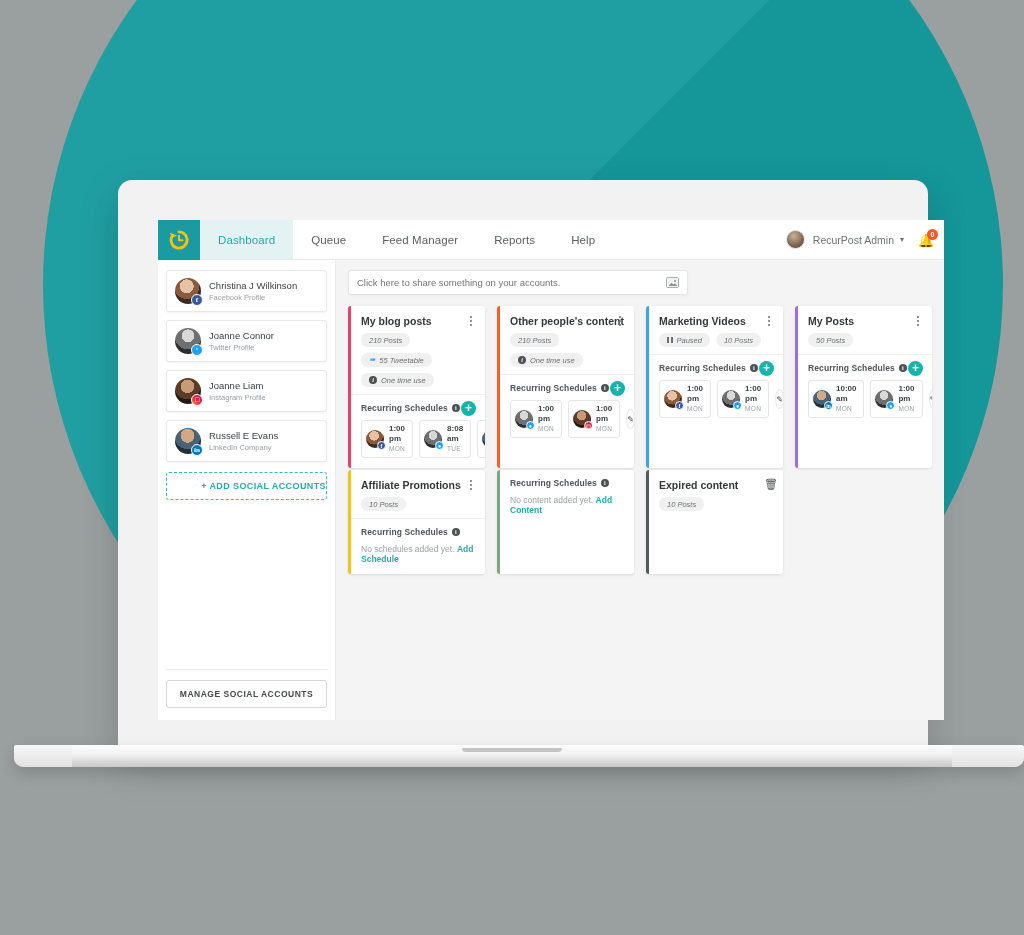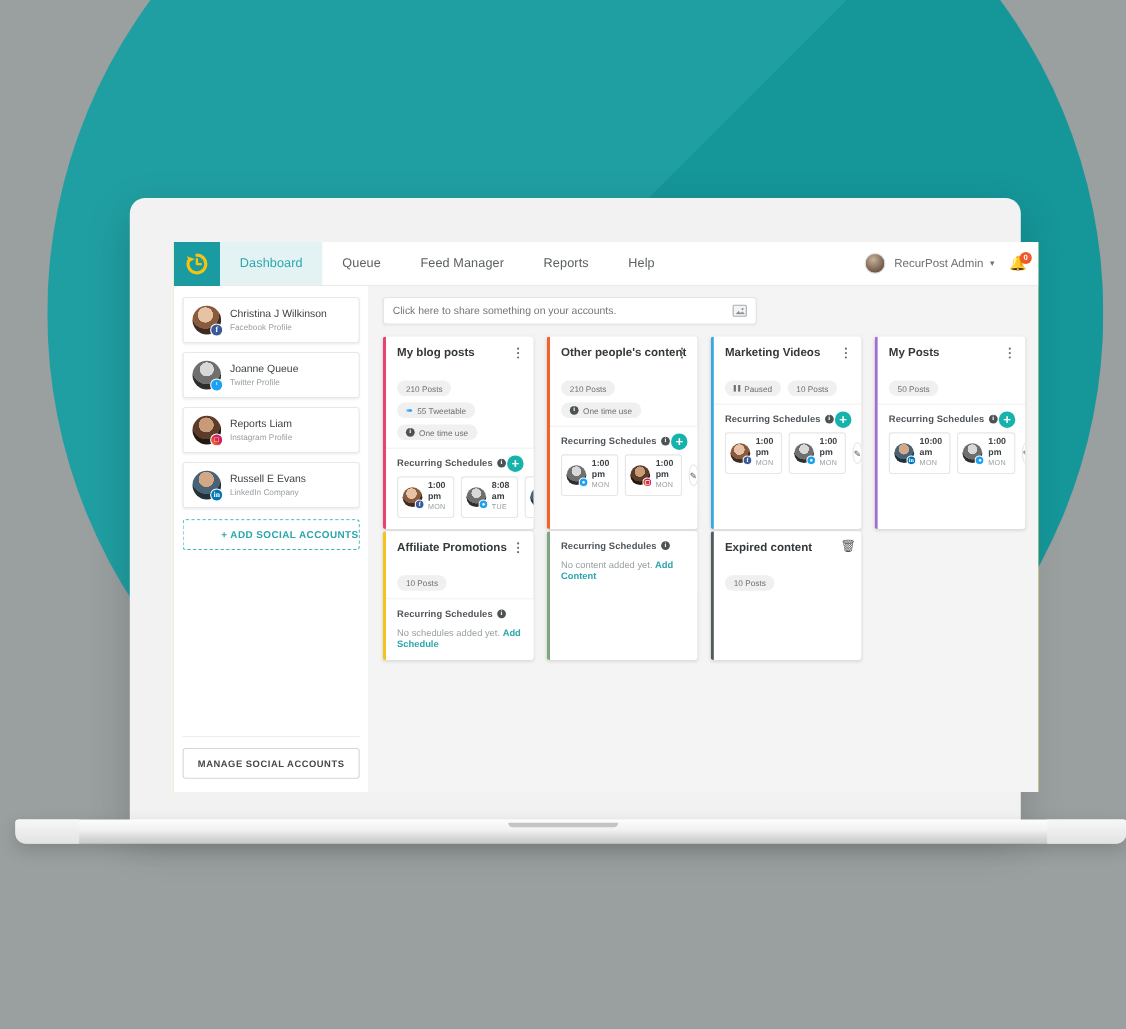--- a/index.html
+++ b/index.html
@@ -199,21 +199,21 @@
   .kebab {
     position: absolute; right: 9px; top: 9px; width: 10px; height: 12px;
     display: flex; flex-direction: column; align-items: center; justify-content: space-between;
     padding: 1px 0; cursor: pointer;
   }
   .kebab span { width: 2px; height: 2px; border-radius: 50%; background: #6a6f72; display:block; }
   .trash {
     position: absolute; right: 9px; top: 8px; width: 10px; height: 12px; cursor: pointer;
     color: #4a4f52; font-size: 11px; line-height: 12px; text-align: center;
   }
-  .pill-row { display: flex; align-items: center; gap: 6px; margin-top: 18px; flex-wrap: wrap; }
+  .pill-row { display: flex; align-items: center; gap: 6px; margin-top: 5px; flex-wrap: wrap; font-style: italic; }
   .pill {
     background: #f0f0f0; border-radius: 10px; padding: 2.5px 8px;
     font-size: 7.5px; color: #6c7173; display: inline-flex; align-items: center; gap: 4px;
     white-space: nowrap;
   }
   .pill .ic { font-size: 7.5px; line-height: 1; }
   .tw-ic { color: #1da1f2; font-size: 8px; }
   .info-dot {
     width: 8px; height: 8px; border-radius: 50%; background: #4d5254; color:#fff;
     font-size: 6px; line-height: 8px; text-align: center; display: inline-block;
@@ -326,34 +326,34 @@
           </div>
 
           <div class="acct-card">
             <div class="acct-av-wrap">
               <div class="acct-av av2"></div>
               <div class="badge-social sb-twitter">
                   <span>ᵗ</span>
                 </div>
             </div>
             <div class="acct-text">
-              <div class="acct-name">Joanne Queue</div>
+              <div class="acct-name">Joanne Connor</div>
               <div class="acct-type">Twitter Profile</div>
             </div>
           </div>
 
           <div class="acct-card">
             <div class="acct-av-wrap">
               <div class="acct-av av3"></div>
               <div class="badge-social sb-instagram">
                   <span>□</span>
                 </div>
             </div>
             <div class="acct-text">
-              <div class="acct-name">Reports Liam</div>
+              <div class="acct-name">Joanne Liam</div>
               <div class="acct-type">Instagram Profile</div>
             </div>
           </div>
 
           <div class="acct-card">
             <div class="acct-av-wrap">
               <div class="acct-av av4"></div>
               <div class="badge-social sb-linkedin">
                   <span>in</span>
                 </div>

